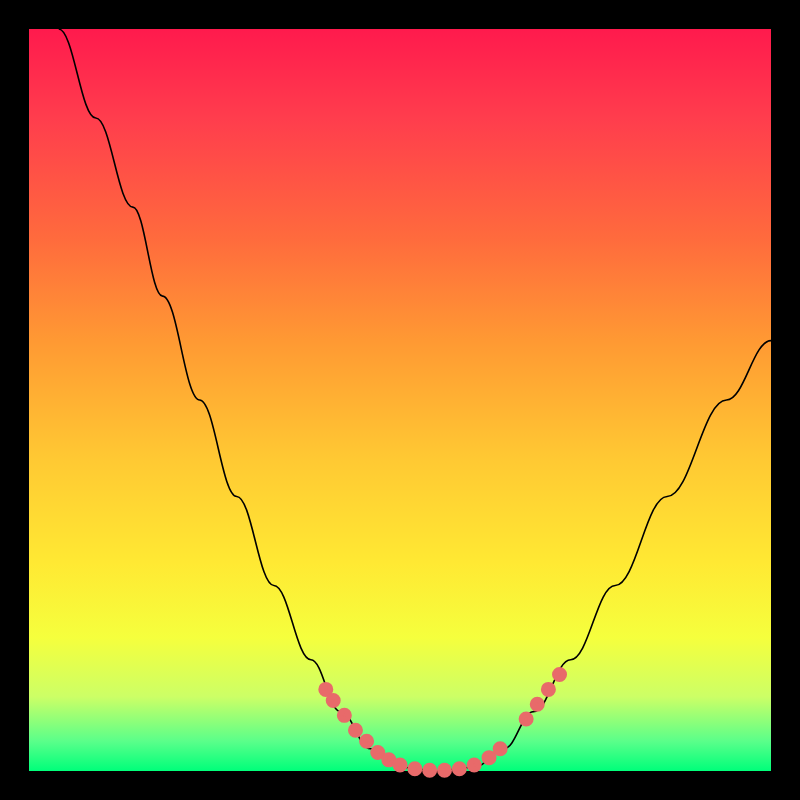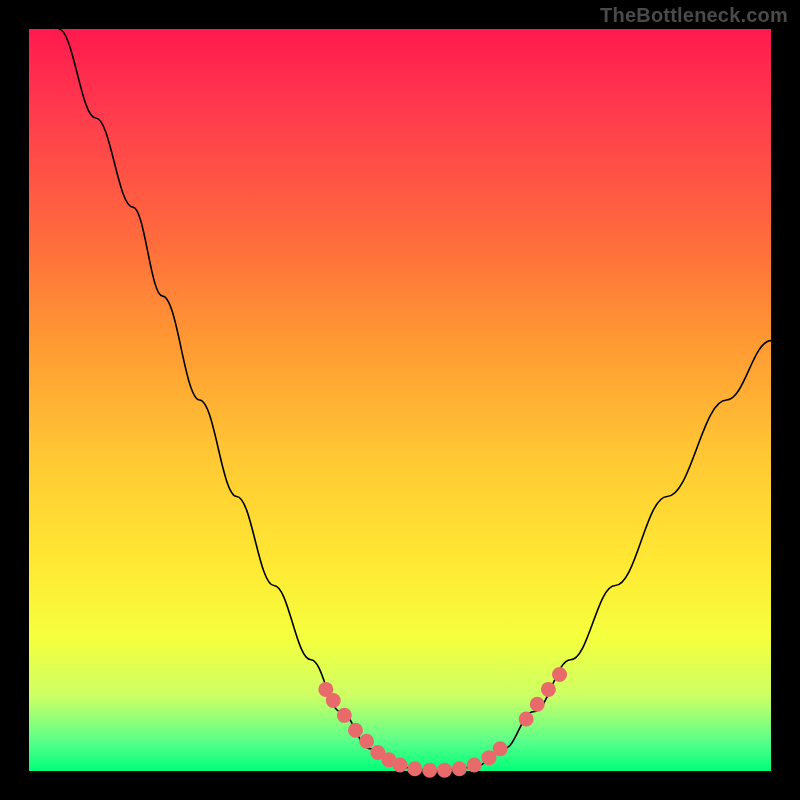--- a/index.html
+++ b/index.html
@@ -88,14 +88,13 @@
           <circle cx="445.2" cy="736.064" r="4.5" class="marker"></circle>
           <circle cx="460.04" cy="728.644" r="4.5" class="marker"></circle>
           <circle cx="471.17" cy="719.74" r="4.5" class="marker"></circle>
           <circle cx="497.14000000000004" cy="690.06" r="4.5" class="marker"></circle>
           <circle cx="508.27000000000004" cy="675.22" r="4.5" class="marker"></circle>
           <circle cx="519.4" cy="660.38" r="4.5" class="marker"></circle>
           <circle cx="530.53" cy="645.54" r="4.5" class="marker"></circle>
         </g>
     </svg>
   </div>
-  <div class="attribution">TheBottleneck.com</div>
 </div>
 
 </body></html>

